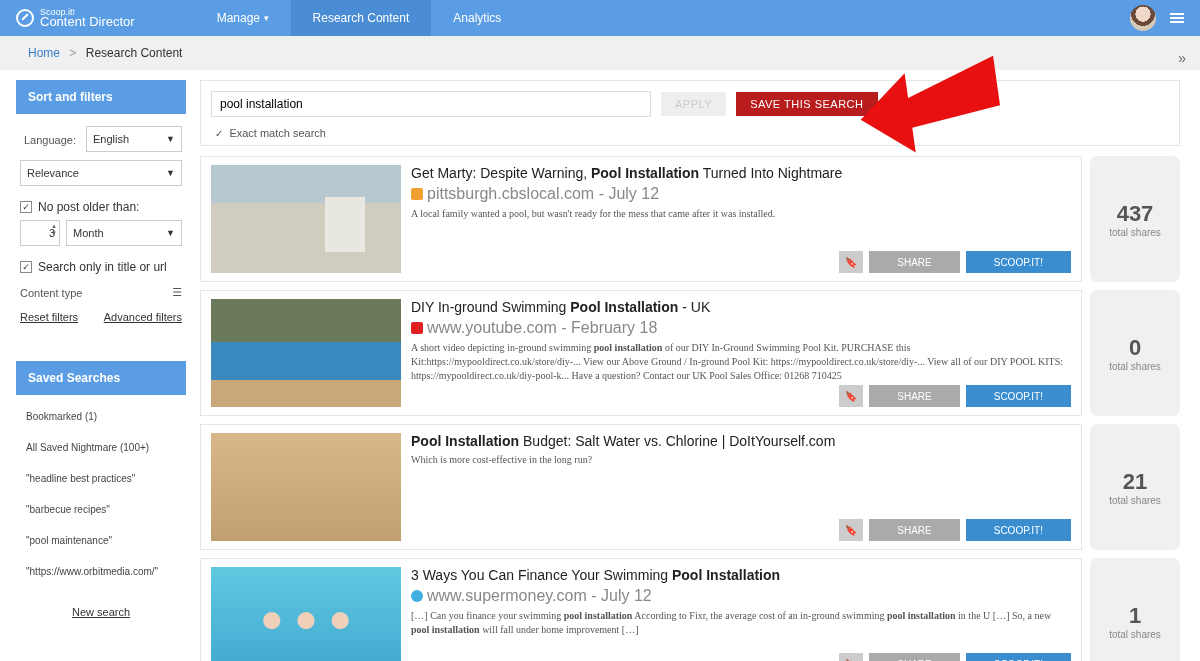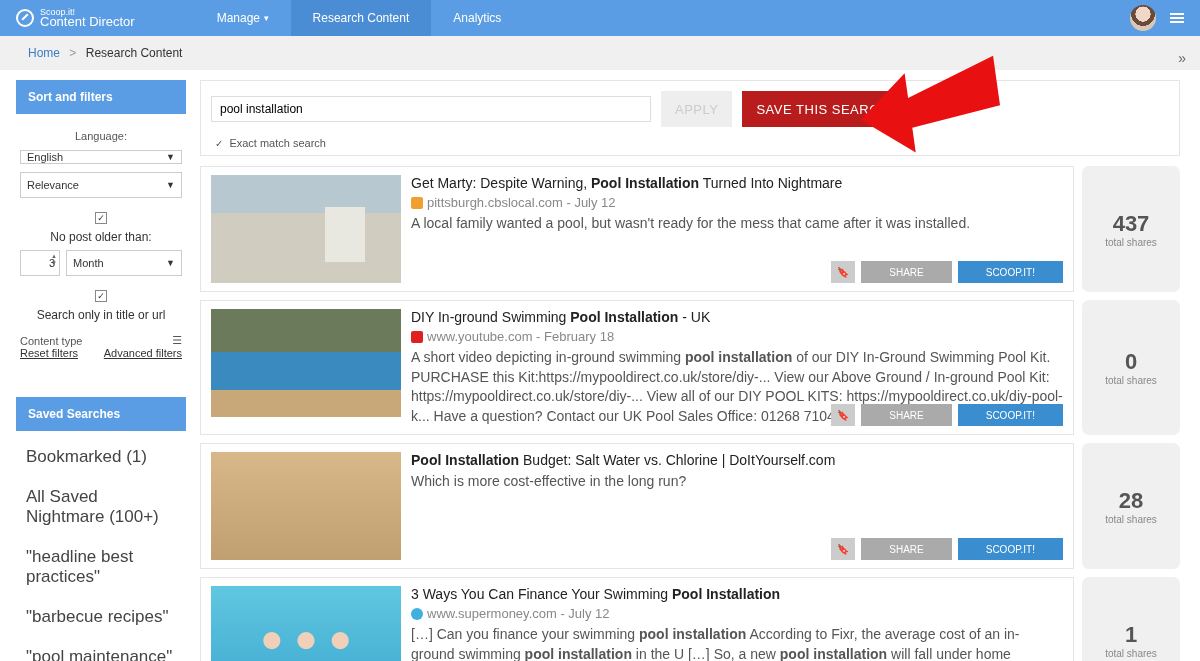--- a/index.html
+++ b/index.html
@@ -21,65 +21,65 @@
 .breadcrumb a { color: #3a7ec4; text-decoration: none; }
 .breadcrumb .sep { margin: 0 6px; color: #999; }
 .collapse-chev { position: absolute; right: 14px; top: 14px; font-size: 14px; color: #666; cursor: pointer; }
 .main-wrap { display: flex; padding: 10px 20px 20px 16px; gap: 14px; max-width: 1200px; }
 .sidebar { width: 170px; flex-shrink: 0; }
 .side-header { background: #5a9de4; color: #fff; padding: 10px 12px; font-size: 12px; font-weight: bold; }
 .side-body { background: #fff; padding: 8px 0; }
 .side-label { font-size: 11px; color: #555; display: block; margin: 4px 4px 2px; }
 .side-select { width: 100%; height: 26px; border: 1px solid #ccc; background: #fff; font-size: 11px; padding: 0 6px; display: flex; align-items: center; justify-content: space-between; }
 .side-select .arr { font-size: 9px; color: #333; }
-.side-row { display: flex; align-items: center; gap: 6px; padding: 0 4px; margin-top: 4px; flex-direction: column; }
+.side-row { display: flex; align-items: center; gap: 6px; padding: 0 4px; margin-top: 4px; }
 .side-inline { display: flex; gap: 6px; margin: 6px 4px 0; }
 .num-input { width: 40px; height: 26px; border: 1px solid #ccc; display: flex; align-items: center; justify-content: flex-end; padding-right: 4px; font-size: 11px; position: relative; }
 .num-input .spin { position: absolute; right: 2px; top: 2px; font-size: 6px; line-height: 7px; color: #666; }
 .check { width: 12px; height: 12px; border: 1px solid #888; display: inline-flex; align-items: center; justify-content: center; font-size: 9px; color: #333; }
-.side-link-row { display: flex; justify-content: space-between; padding: 0 4px; font-size: 11px; }
+.side-link-row { display: flex; justify-content: space-between; padding: 0 4px; margin-top: 12px; font-size: 11px; }
 .side-link-row a { color: #333; text-decoration: underline; }
 .content-type-row { display: flex; justify-content: space-between; align-items: center; padding: 0 4px; margin-top: 12px; font-size: 11px; color: #555; }
 .saved-list { padding: 6px 0; }
-.saved-item { padding: 10px 10px; font-size: 17px; color: #444; cursor: pointer; }
+.saved-item { padding: 10px 10px; font-size: 10px; color: #444; cursor: pointer; }
 .saved-new { text-align: center; padding: 12px 0; }
 .saved-new a { font-size: 11px; color: #333; text-decoration: underline; }
 .content { flex: 1; }
 .search-bar { background: #fff; border: 1px solid #e5e5e5; padding: 10px 10px 6px; display: flex; flex-wrap: wrap; gap: 10px; align-items: center; }
 .search-input { flex: 0 0 440px; height: 26px; border: 1px solid #ddd; padding: 0 8px; font-size: 12px; }
-.btn { height: 36px; padding: 0 14px; border: none; font-size: 13px; cursor: pointer; letter-spacing: 0.5px; }
+.btn { height: 24px; padding: 0 14px; border: none; font-size: 11px; cursor: pointer; letter-spacing: 0.5px; }
 .btn-apply { background: #eee; color: #ccc; }
 .btn-save { background: #b91c1c; color: #fff; }
 .exact-row { width: 100%; display: flex; align-items: center; gap: 6px; font-size: 11px; color: #555; margin-left: 4px; }
 .exact-row .chk { font-size: 10px; }
 .results { margin-top: 10px; }
 .result-wrap { display: flex; gap: 8px; margin-bottom: 8px; }
 .result-card { flex: 1; background: #fff; border: 1px solid #e5e5e5; display: flex; padding: 8px 10px; position: relative; min-height: 122px; }
 .thumb { width: 190px; height: 108px; flex-shrink: 0; background: #ccc; margin-right: 10px; }
 .thumb1 { background: linear-gradient(#b8c8d0 0 35%, #d0ccc0 35% 100%); position: relative; }
 .thumb1::after { content: ''; position: absolute; left: 60%; top: 30%; width: 40px; height: 55px; background: #e8e8e0; }
 .thumb2 { background: linear-gradient(#6a7a5a 0 40%, #3a8ac0 40% 75%, #c8a878 75%); }
 .thumb3 { background: linear-gradient(#d8b888, #c0a070); }
 .thumb4 { background: linear-gradient(#60c8e0, #40a8d0); position: relative; }
 .thumb4::after { content: ''; position: absolute; left: 20%; top: 30%; width: 60%; height: 50%; background: radial-gradient(circle at 20% 40%, #f0d0b8 8px, transparent 9px), radial-gradient(circle at 50% 40%, #f0d0b8 8px, transparent 9px), radial-gradient(circle at 80% 40%, #f0d0b8 8px, transparent 9px); }
 .result-body { flex: 1; display: flex; flex-direction: column; }
 .result-title { font-size: 14px; font-weight: normal; color: #222; margin-bottom: 4px; }
-.result-meta { font-size: 13px; color: #888; margin-bottom: 4px; display: flex; align-items: center; gap: 4px; }
+.result-meta { font-size: 16px; color: #888; margin-bottom: 4px; display: flex; align-items: center; gap: 4px; }
 .src-ico { width: 12px; height: 12px; border-radius: 2px; display: inline-block; }
 .src-cbs { background: #f0a030; }
 .src-yt { background: #e02020; }
 .src-diy { background: #f0c030; }
 .src-sm { background: #40b0e0; border-radius: 50%; }
-.result-desc { font-size: 14px; color: #555; line-height: 1.4; }
+.result-desc { font-size: 10px; color: #555; line-height: 1.4; font-family: Liberation Serif, serif; }
 .result-actions { position: absolute; right: 10px; bottom: 8px; display: flex; gap: 6px; }
 .act-btn { height: 22px; padding: 0 28px; font-size: 10px; border: none; cursor: pointer; color: #fff; }
 .act-bm { background: #ccc; width: 24px; padding: 0; }
 .act-share { background: #aaa; }
 .act-scoop { background: #3a8ed0; }
-.shares-box { width: 98px; background: #f0f0f0; display: flex; flex-direction: column; align-items: center; justify-content: center; border-radius: 7px; }
+.shares-box { width: 90px; background: #f0f0f0; display: flex; flex-direction: column; align-items: center; justify-content: center; border-radius: 7px; }
 .shares-num { font-size: 22px; font-weight: bold; color: #555; }
 .shares-lbl { font-size: 10px; color: #888; }
 .arrow { position: absolute; top: 50px; left: 850px; pointer-events: none; }
 </style>
 </head>
 <body>
 
 <div class="topbar">
   <div class="logo">
     <span class="logo-icon"></span>
@@ -227,21 +227,21 @@
               <div class="result-title"><b>Pool Installation</b> Budget: Salt Water vs. Chlorine | DoItYourself.com</div>
               <div class="result-desc">Which is more cost-effective in the long run?</div>
               <div class="result-actions">
                 <button class="act-btn act-bm">🔖</button>
                 <button class="act-btn act-share">SHARE</button>
                 <button class="act-btn act-scoop">SCOOP.IT!</button>
               </div>
             </div>
           </div>
           <div class="shares-box">
-            <div class="shares-num">28</div>
+            <div class="shares-num">21</div>
             <div class="shares-lbl">total shares</div>
           </div>
         </div>
         <div class="result-wrap">
           <div class="result-card">
             <div class="thumb thumb4"></div>
             <div class="result-body">
               <div class="result-title">3 Ways You Can Finance Your Swimming <b>Pool Installation</b></div>
               <div class="result-meta">
                 <span class="src-ico src-sm"></span>

